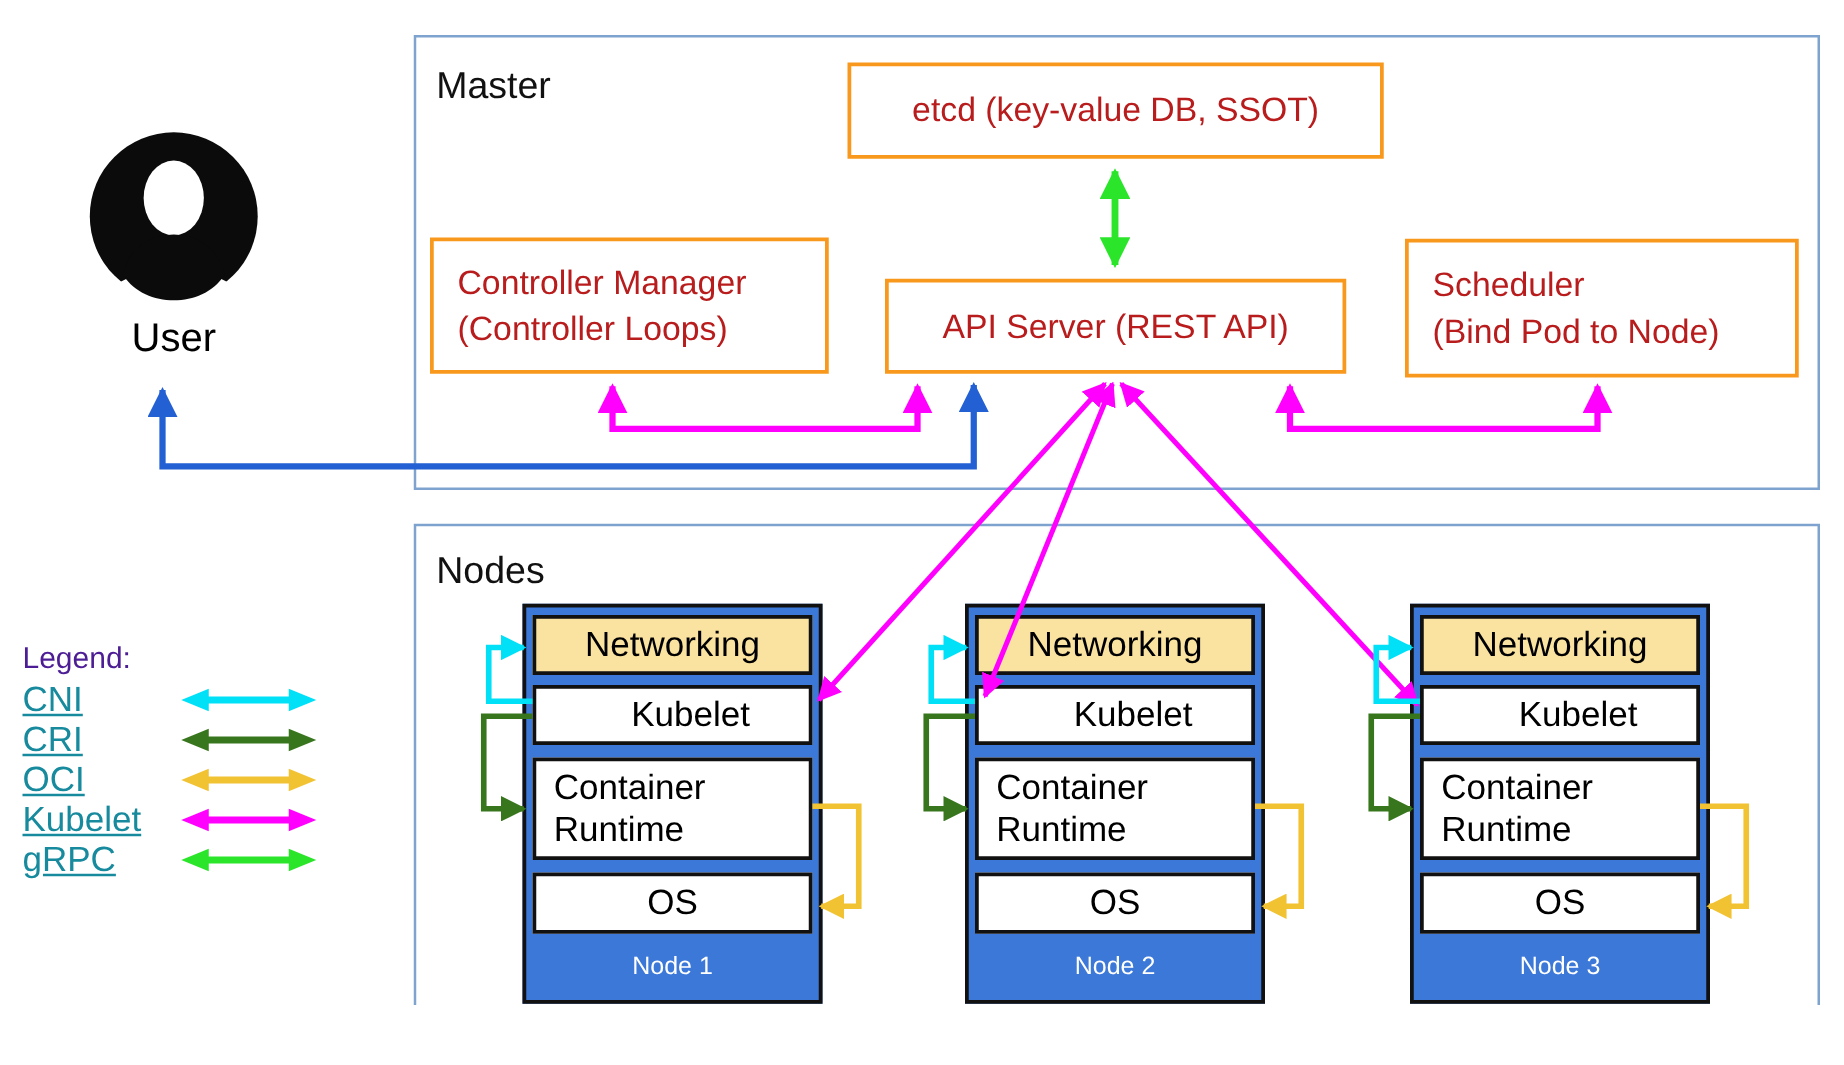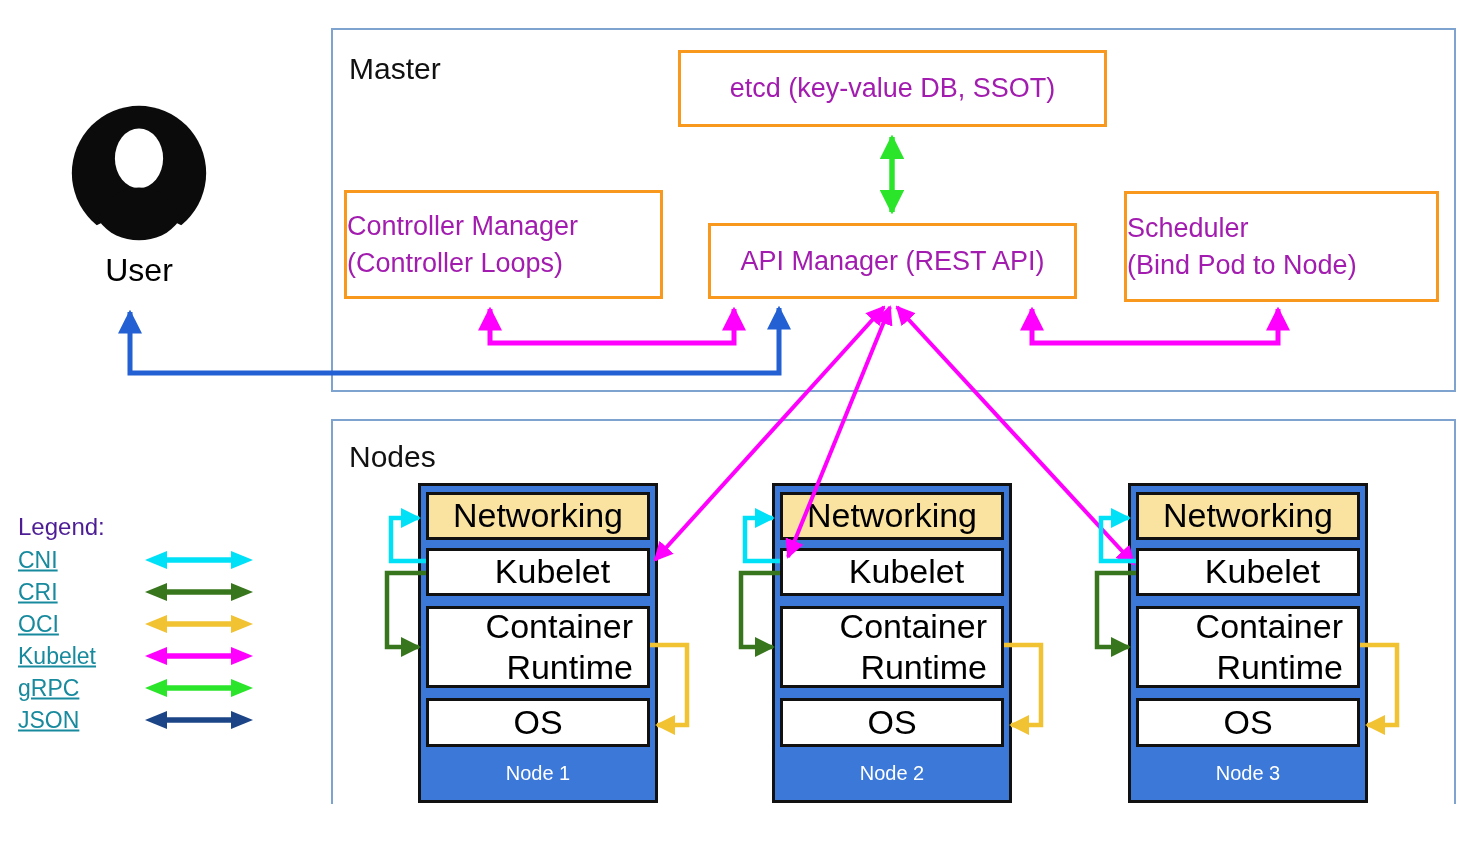--- a/index.html
+++ b/index.html
@@ -4,53 +4,53 @@
 <style>
   html,body{margin:0;padding:0;background:#fff;}
   .canvas{
     position:relative;width:1475px;height:804px;background:#fff;overflow:hidden;
     font-family:"Liberation Sans","DejaVu Sans",sans-serif;color:#000;
   }
   .frame{position:absolute;border:2px solid var(--frame-border);background:transparent;}
   .frame-title{position:absolute;font-size:30px;color:#111;}
   .obox{
     position:absolute;border:3px solid var(--box-border);background:#fff;
-    font-size:27px;color:#a21caf;box-sizing:border-box;
+    font-size:27px;color:#b91c1c;box-sizing:border-box;
   }
   .obox.center{display:flex;align-items:center;justify-content:center;text-align:center;}
-  .obox.twoline{display:flex;flex-direction:column;justify-content:center;line-height:37px;}
+  .obox.twoline{display:flex;flex-direction:column;justify-content:center;padding-left:19px;line-height:37px;}
   
   .user-icon{position:absolute;left:66px;top:100px;width:146px;height:146px;}
   .user-label{position:absolute;left:66px;top:252px;width:146px;text-align:center;font-size:32px;}
   
   .node{
     position:absolute;top:483px;width:240px;height:320px;box-sizing:border-box;
     background:var(--node-fill);border:3px solid var(--node-border);
   }
   .layer{
     position:absolute;left:5px;right:5px;box-sizing:border-box;
     border:3px solid var(--inner-border);background:#fff;
     display:flex;align-items:center;justify-content:center;
-    font-size:34px;text-align:right;line-height:1.22;
+    font-size:28px;text-align:left;line-height:1.22;
   }
   .layer.networking{top:6px;height:48px;background:var(--networking-fill);}
   .layer.kubelet{top:62px;height:48px;padding-left:29px;}
   .layer.runtime{top:120px;height:82px;padding:0 14px;}
   .layer.os{top:212px;height:49px;}
   .node-name{
     position:absolute;left:0;right:0;top:276px;text-align:center;
     font-size:20px;color:var(--node-label-text);
   }
   
   .legend{position:absolute;left:18px;top:512px;width:250px;}
   .legend-title{font-size:24px;line-height:30px;margin-bottom:2px;color:#4c1d95;}
   .legend-row{position:relative;height:32px;}
   .legend-link{
     position:absolute;left:0;top:50%;transform:translateY(-50%);
-    font-size:23px;color:var(--link-text);text-decoration:underline;cursor:pointer;
+    font-size:28px;color:var(--link-text);text-decoration:underline;cursor:pointer;
   }
   .legend-arrow{position:absolute;left:125px;top:50%;transform:translateY(-50%);}
   
   .overlay{position:absolute;left:0;top:0;width:1475px;height:852px;pointer-events:none;z-index:6;}
   .conn{fill:none;}
 </style>
 </head>
 <body>
 
 <div class="canvas">
@@ -61,21 +61,21 @@
   <div class="frame" style="left:331px;top:419px;width:1121px;height:412px;"></div>
   <div class="frame-title" style="left:349px;top:440px;">Nodes</div>
 
   <div class="obox center" style="left:678px;top:50px;width:429px;height:77px;">etcd (key-value DB, SSOT)</div>
 
   <div class="obox twoline" style="left:344px;top:190px;width:319px;height:109px;">
     <span>Controller Manager</span>
     <span>(Controller Loops)</span>
   </div>
 
-  <div class="obox center" style="left:708px;top:223px;width:369px;height:76px;">API Manager (REST API)</div>
+  <div class="obox center" style="left:708px;top:223px;width:369px;height:76px;">API Server (REST API)</div>
 
   <div class="obox twoline" style="left:1124px;top:191px;width:315px;height:111px;">
     <span>Scheduler</span>
     <span>(Bind Pod to Node)</span>
   </div>
 
   <svg class="user-icon" viewBox="0 0 100 100">
     <circle cx="50" cy="50" r="46" fill="#0b0b0b"></circle>
     <ellipse cx="50" cy="40" rx="16.5" ry="20.5" fill="#ffffff"></ellipse>
     <ellipse cx="50" cy="101" rx="40" ry="22" fill="#ffffff"></ellipse>
@@ -143,28 +143,20 @@
       </svg>
     </div>
     <div class="legend-row">
       <a class="legend-link">gRPC</a>
       <svg class="legend-arrow" width="112" height="24">
         <line x1="18" y1="12" x2="94" y2="12" stroke-width="5.5" stroke="#2BE52B"></line>
         <polygon points="2,12 24,3 24,21" fill="#2BE52B"></polygon>
         <polygon points="110,12 88,3 88,21" fill="#2BE52B"></polygon>
       </svg>
     </div>
-    <div class="legend-row">
-      <a class="legend-link">JSON</a>
-      <svg class="legend-arrow" width="112" height="24">
-        <line x1="18" y1="12" x2="94" y2="12" stroke-width="5.5" stroke="#1C4587"></line>
-        <polygon points="2,12 24,3 24,21" fill="#1C4587"></polygon>
-        <polygon points="110,12 88,3 88,21" fill="#1C4587"></polygon>
-      </svg>
-    </div>
   </div>
 
   <svg class="overlay" viewBox="0 0 1475 852">
     <defs>
       <marker id="mk-grpc" viewBox="0 0 10 10" refX="9" refY="5" markerWidth="4.5" markerHeight="4.5" orient="auto-start-reverse">
         <path d="M0,0 L10,5 L0,10 Z" fill="#2BE52B"></path>
       </marker>
       <marker id="mk-pb" viewBox="0 0 10 10" refX="9" refY="5" markerWidth="4.8" markerHeight="4.8" orient="auto-start-reverse">
         <path d="M0,0 L10,5 L0,10 Z" fill="#FF00FF"></path>
       </marker>

